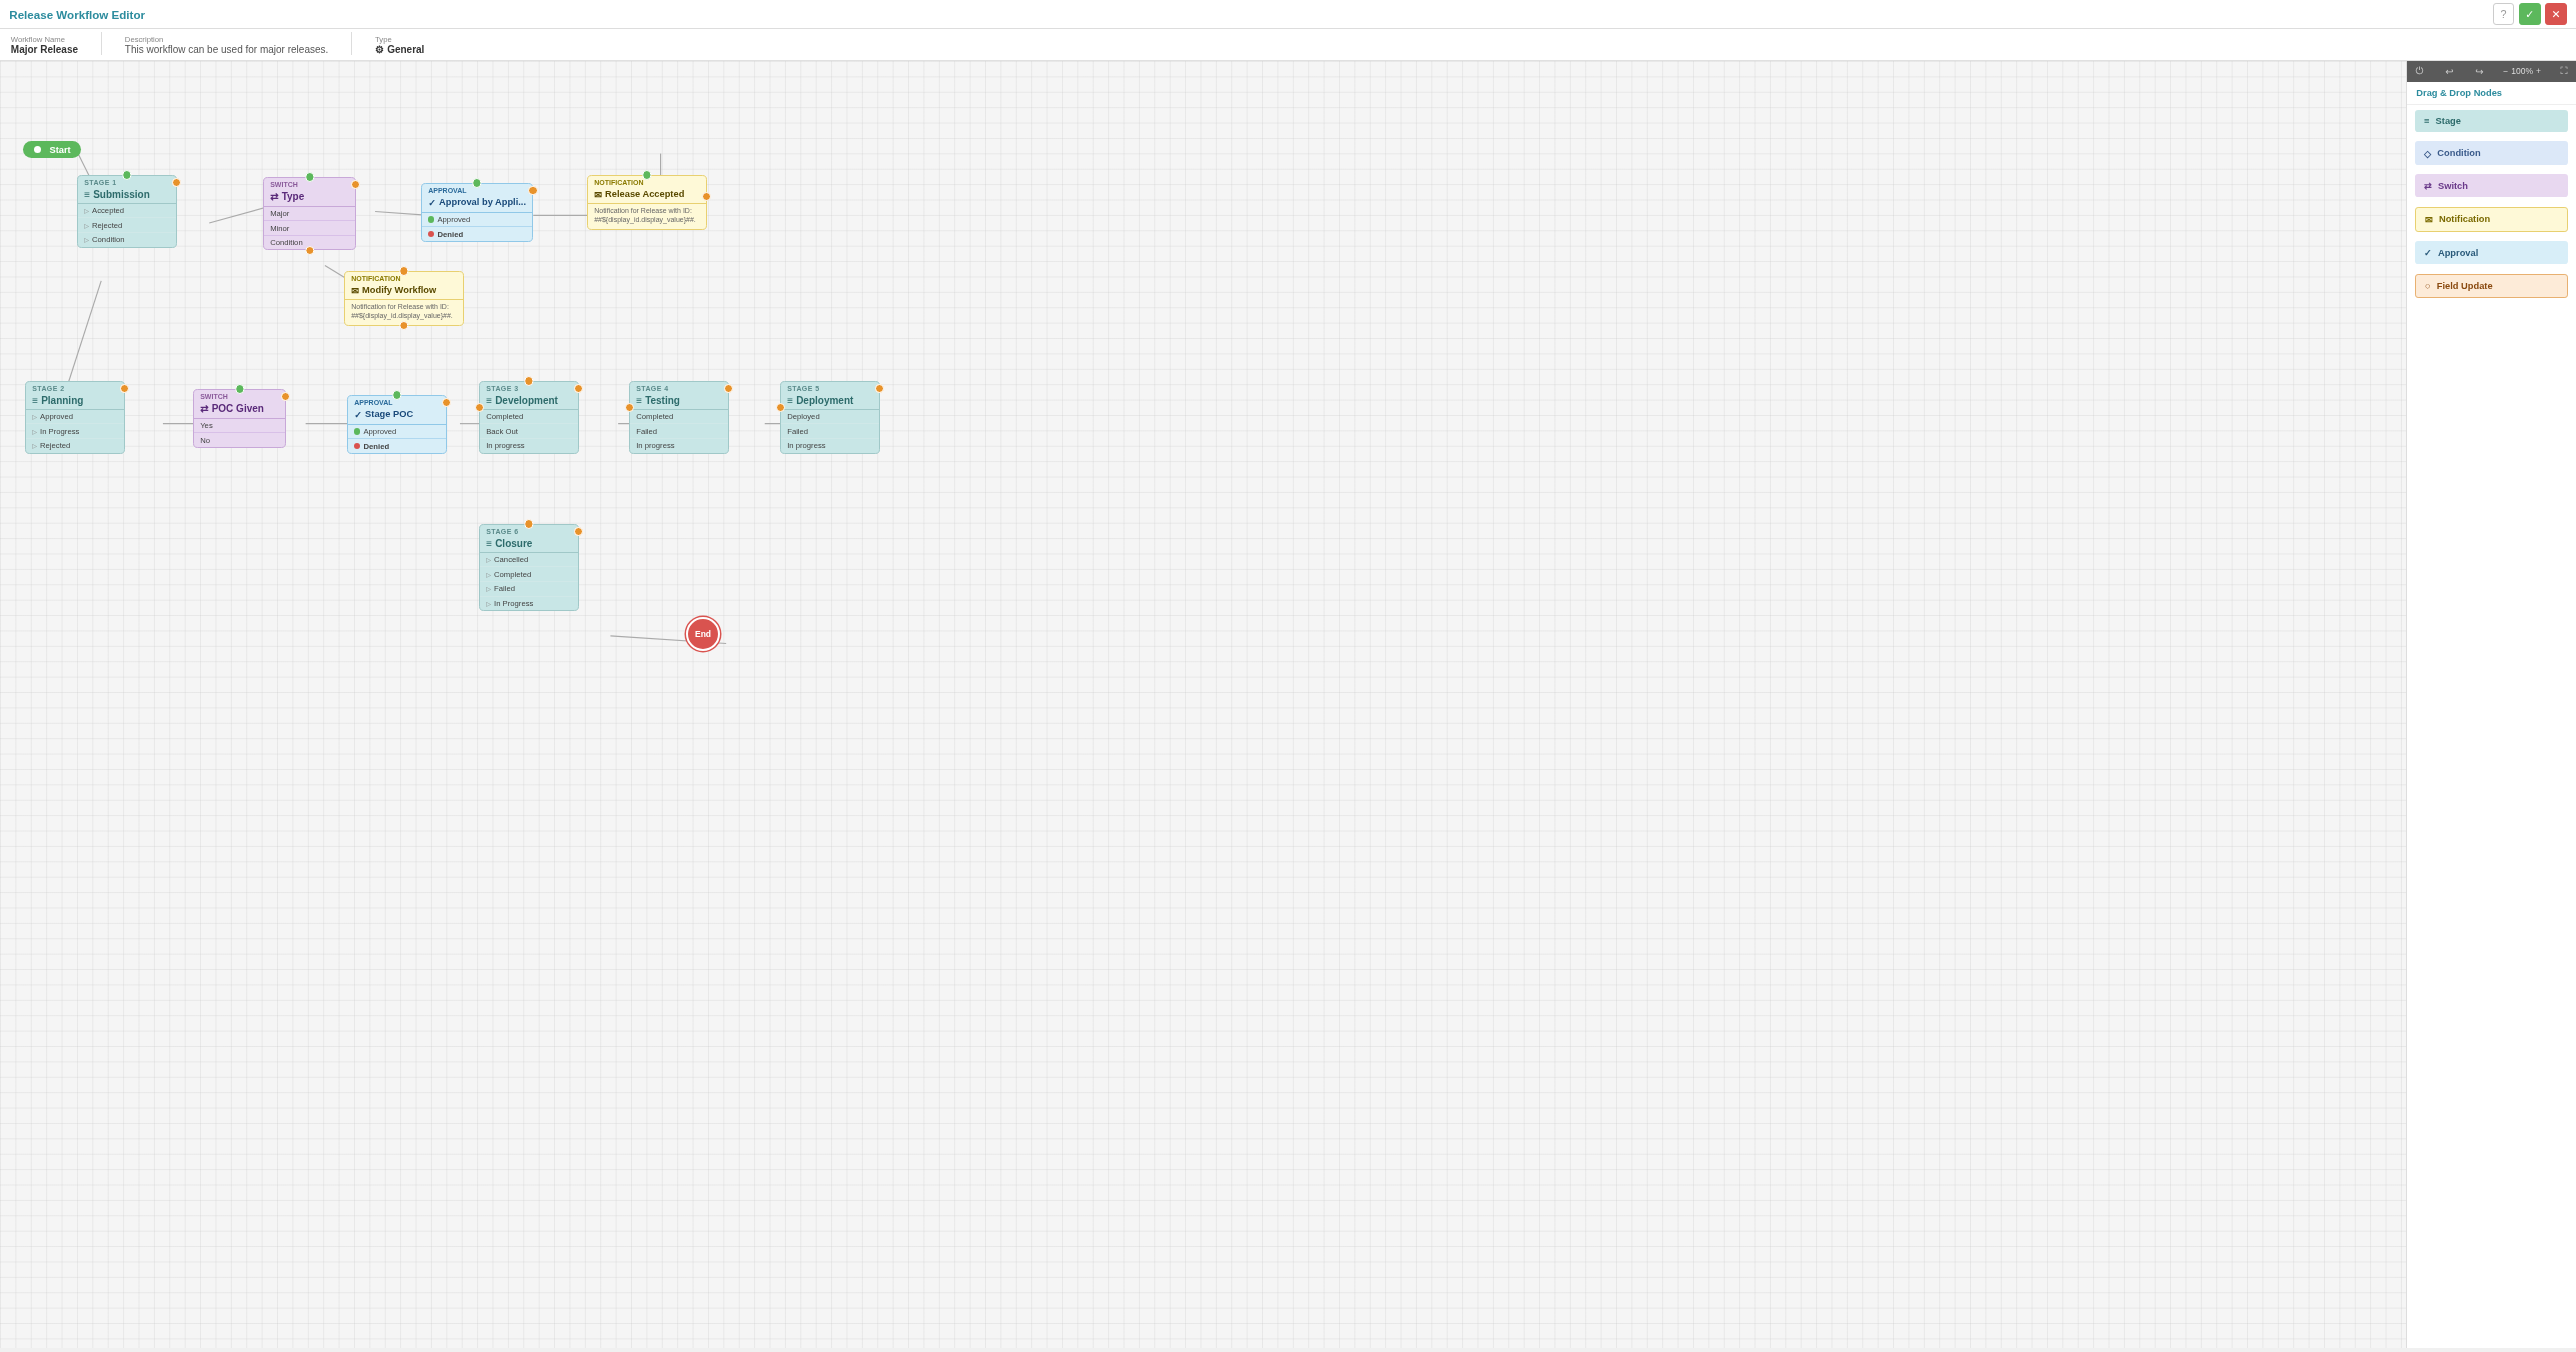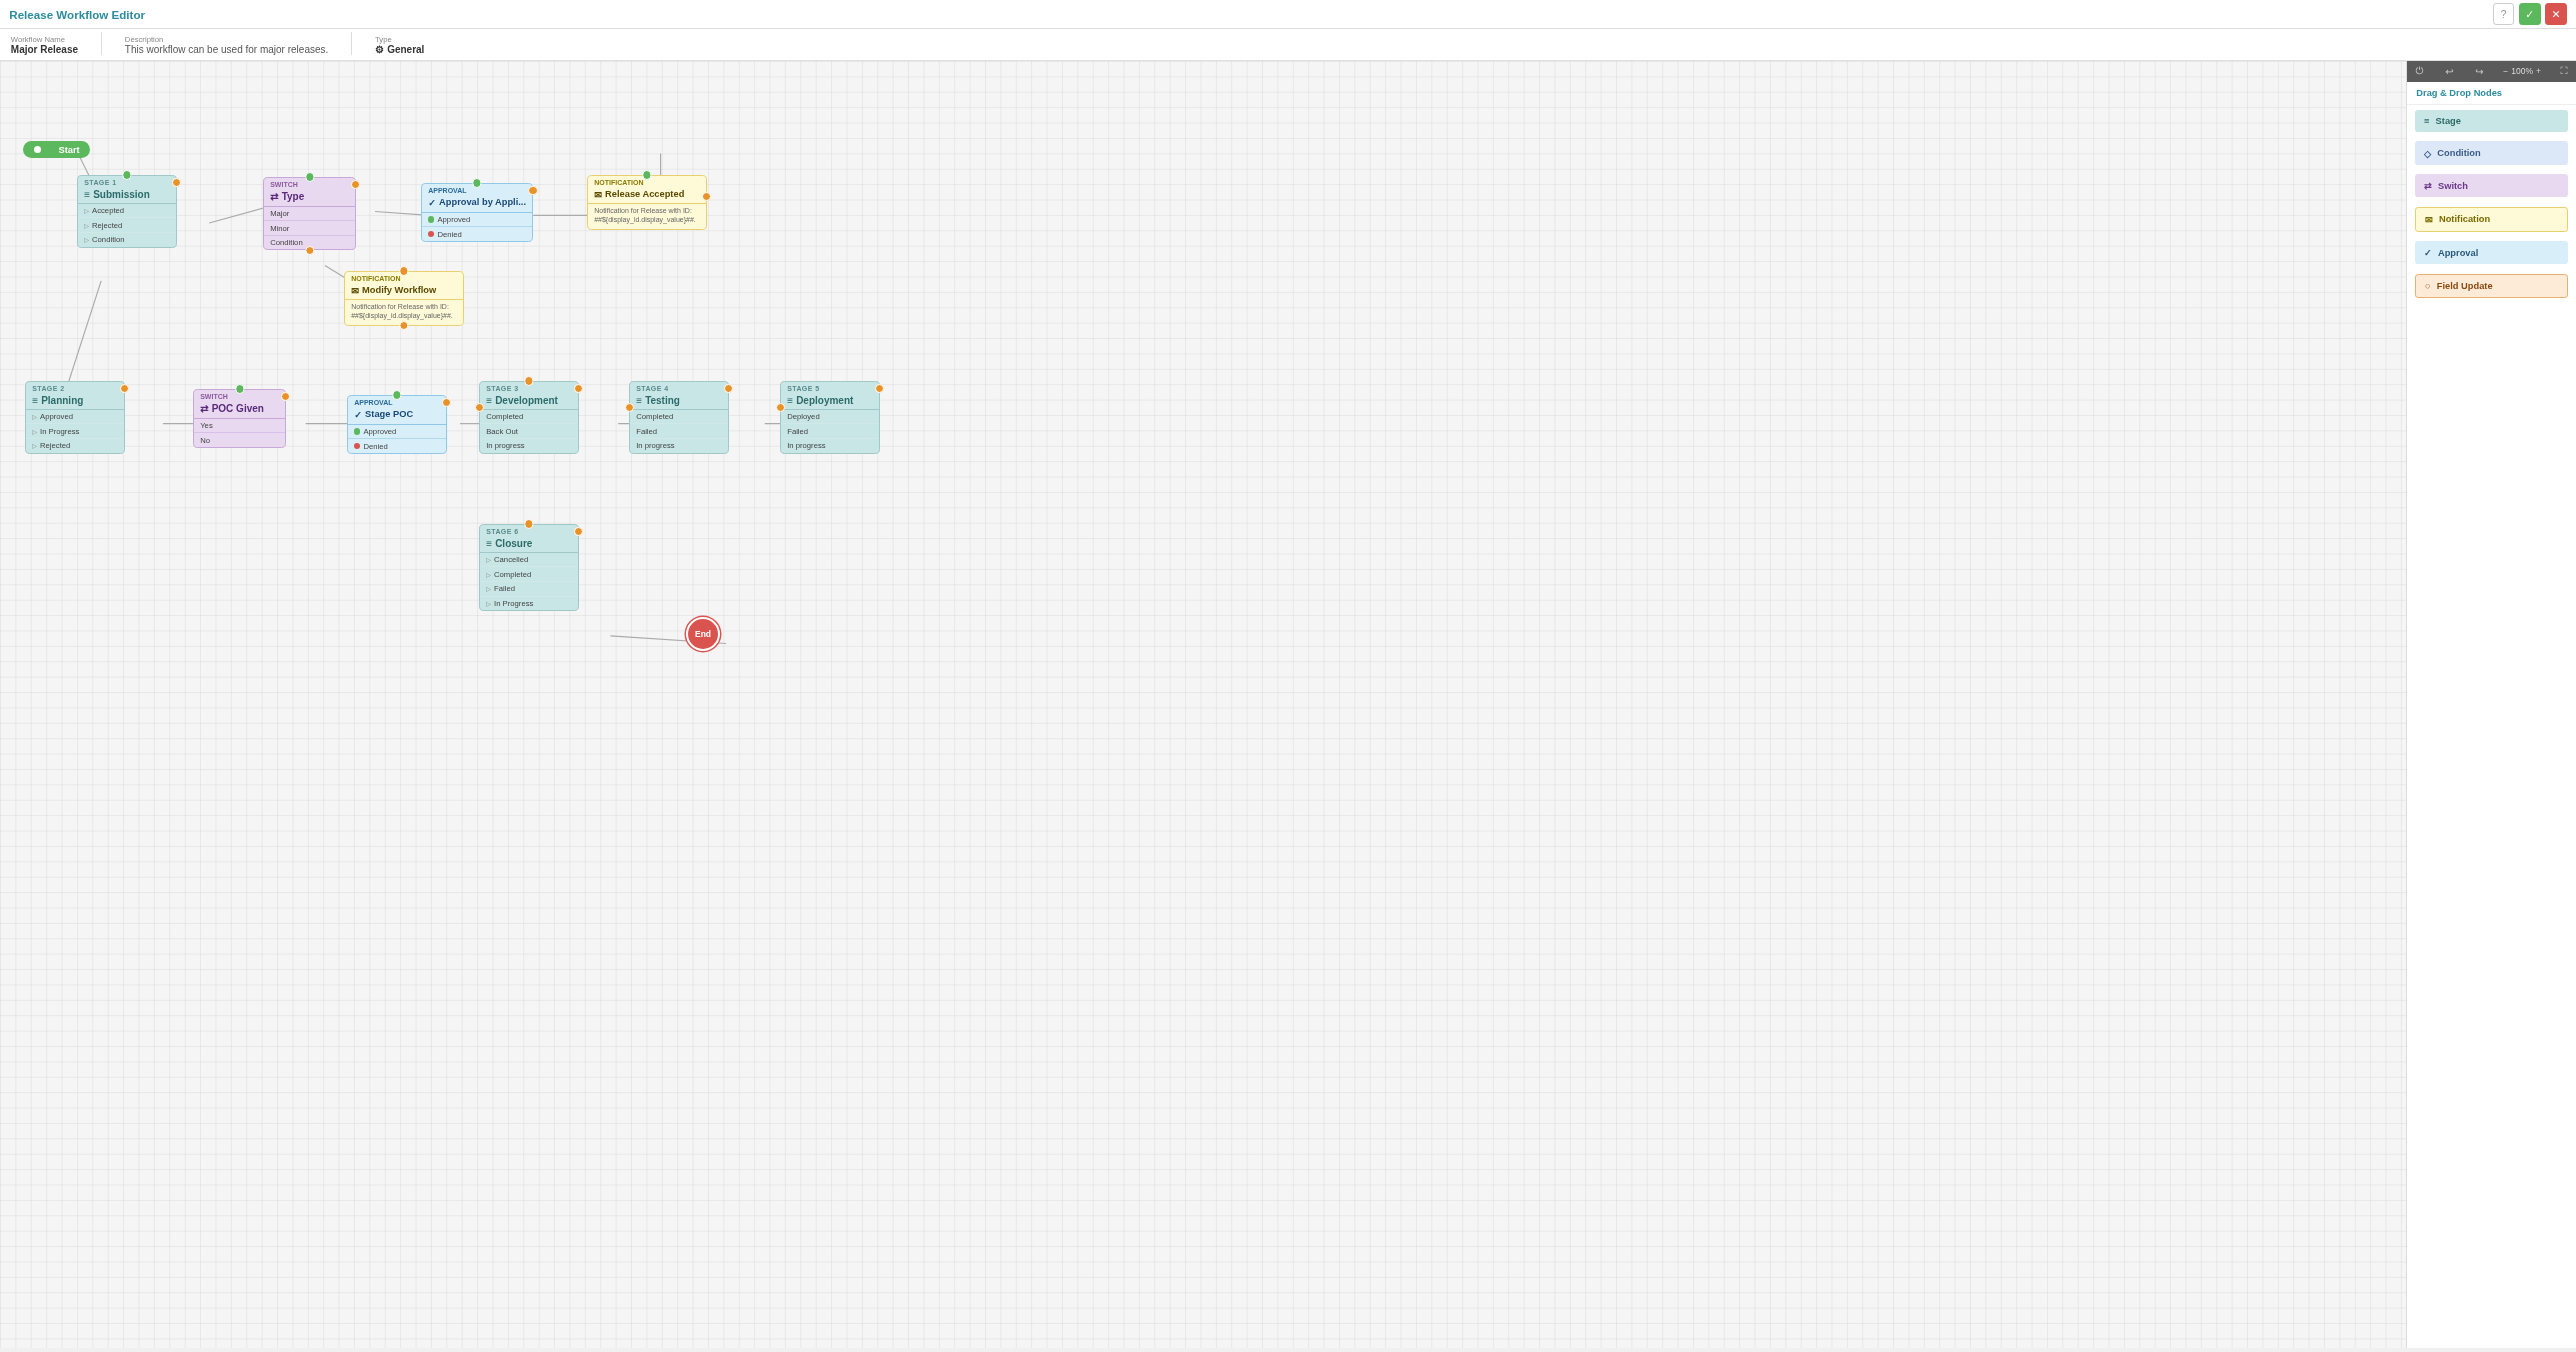--- a/index.html
+++ b/index.html
@@ -126,21 +126,21 @@
 
     
     .start-node {
       position: absolute;
       background: #5cb85c;
       border-radius: 15.4px;
       padding: 3.9px 10.8px;
       color: #fff;
       font-weight: 700;
       font-size: 9.3px;
-      display: flex; align-items: center; gap: 17px;
+      display: flex; align-items: center; gap: 8px;
     }
     .start-dot { width: 7.7px; height: 7.7px; background: #fff; border-radius: 50%; }
     .end-node {
       position: absolute;
       background: #d9534f;
       border-radius: 50%;
       width: 34px; height: 34px;
       display: flex; align-items: center; justify-content: center;
       color: #fff; font-weight: 700; font-size: 8.5px;
       border: 2.3px solid #fff;
@@ -295,21 +295,21 @@
       display: flex; align-items: center; gap: 3.1px;
     }
     .approval-node-items { border-top: 0.8px solid #90c8e8; }
     .approval-item {
       padding: 2.3px 6.2px;
       color: #444;
       font-size: 7.7px;
       border-bottom: 0.8px solid #b0d8f0;
       display: flex; align-items: center; gap: 3.1px;
     }
-    .approval-item:last-child { border-bottom: none; }
+    .approval-item:last-child { border-bottom: none; font-weight: bold; }
 
     .dot-red { width: 6.2px; height: 6.2px; background: #d9534f; border-radius: 50%; flex-shrink: 0; }
     .dot-green { width: 6.2px; height: 6.2px; background: #5cb85c; border-radius: 50%; flex-shrink: 0; }
     .dot-arrow { font-size: 6.2px; color: #888; }
 
     
     #connections {
       position: absolute;
       top: 0; left: 0;
       width: 100%; height: 100%;

